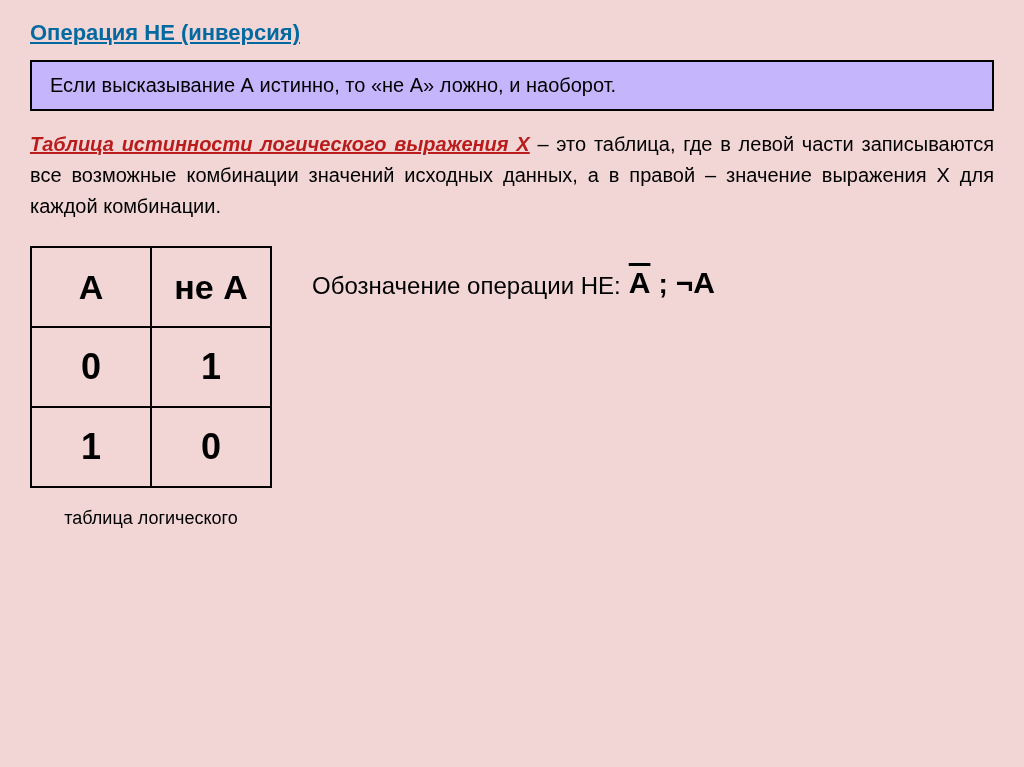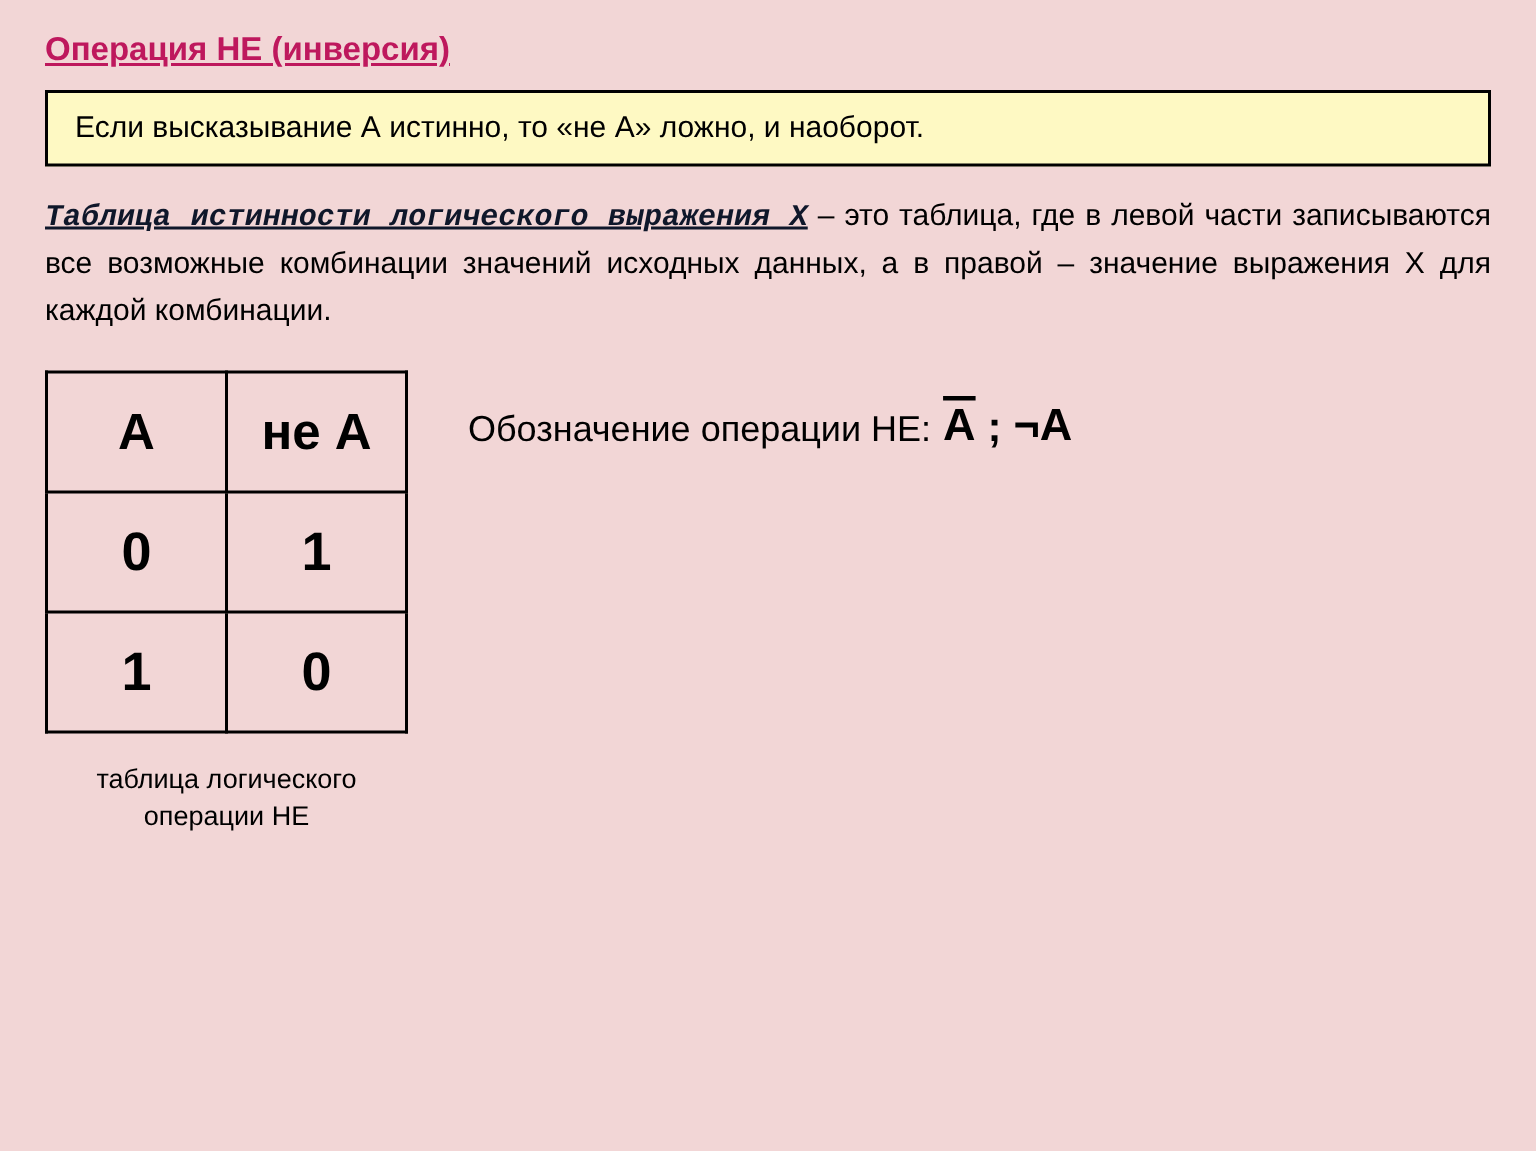--- a/index.html
+++ b/index.html
@@ -14,49 +14,48 @@
       width: 1024px;
       height: 767px;
       overflow: hidden;
       padding: 20px 30px;
     }
 
     .page-title {
       font-size: 22px;
       font-weight: bold;
       text-decoration: underline;
-      color: #be185d;
+      color: #0369a1;
       margin-bottom: 14px;
     }
 
     .info-box {
       border: 2px solid #000;
-      background-color: #fef9c3;
+      background-color: #c4b5fd;
       padding: 12px 18px;
       font-size: 20px;
       color: #000;
       margin-bottom: 18px;
       display: inline-block;
       width: 100%;
     }
 
     .description {
       font-size: 20px;
       color: #000;
       line-height: 1.55;
       text-align: justify;
       margin-bottom: 24px;
     }
 
     .description .highlight {
       font-weight: bold;
       font-style: italic;
-      color: #0f172a;
+      color: #b91c1c;
       text-decoration: underline;
-      font-family: Liberation Mono, monospace;
     }
 
     .content-area {
       display: flex;
       align-items: flex-start;
       gap: 40px;
     }
 
     .truth-table-section {
       display: flex;
@@ -154,21 +153,20 @@
           <td>1</td>
         </tr>
         <tr>
           <td>1</td>
           <td>0</td>
         </tr>
       </tbody>
     </table>
     <div class="table-caption">
       <div>таблица  логического</div>
-      <div>операции НЕ</div>
     </div>
   </div>
 
   <div class="notation-area">
     <div class="notation-text">
       <span>Обозначение  операции  НЕ:</span>
       <span class="overline-a">А</span>
       <span class="semicolon">;</span>
       <span class="neg-a">¬А</span>
     </div>

